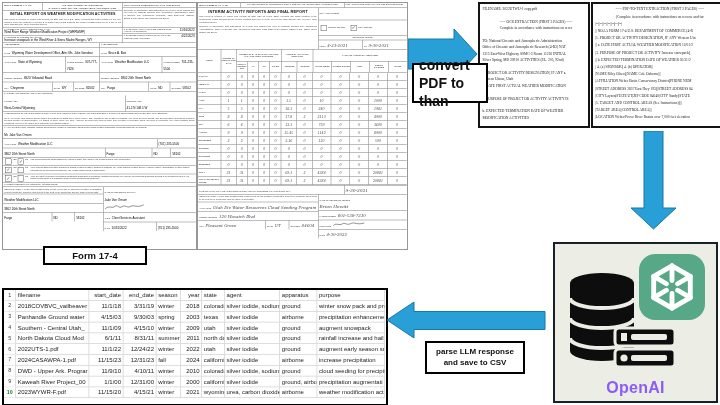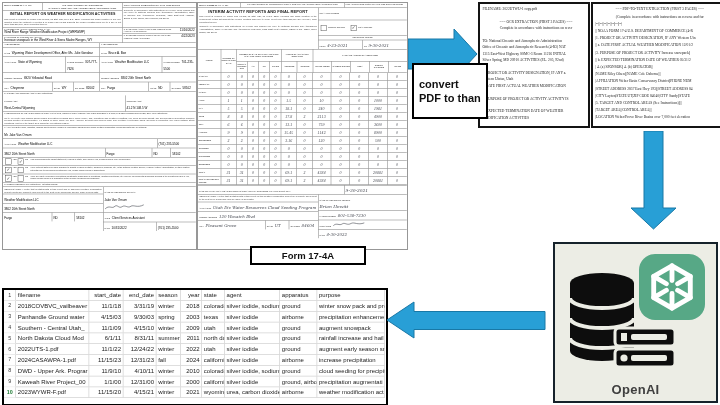--- a/index.html
+++ b/index.html
@@ -54,21 +54,21 @@
   .mN{font-size:8px}
   .c38{width:38px}.c28{width:28px}.c39{width:39px}.c47{width:47px}
   .mt-head .hc{flex:none;border-right:1px solid #5a5a5a;box-sizing:border-box;font-size:5px;line-height:1.1;
     text-align:center;color:#222;display:flex;align-items:center;justify-content:center;padding:1px}
   
   .tile{position:absolute;left:553px;top:242px;width:165px;height:161px;background:var(--tile_bg,#ececE5);
     border:2px solid #16222b;box-sizing:border-box;z-index:3}
   .gsq{position:absolute;left:84px;top:10px;width:66px;height:66px;border-radius:16px;
     background:var(--openai_green,#57a886);display:flex;align-items:center;justify-content:center}
   .openai-word{position:absolute;left:0;right:0;bottom:4px;text-align:center;font-weight:bold;
-    font-size:13px;letter-spacing:.3px;color:#404040}
+    font-size:16px;letter-spacing:.3px;color:#8b5cf6}
   .sig{stroke:#2b2f38;fill:none;stroke-width:1.3;stroke-linecap:round}
 </style>
 </head>
 <body>
 
 <div class="canvas">
 
   <div class="doc" style="left:2px;top:2px;width:193px;height:246px">
     <div class="scaled f" style="width:482px;transform:scale(0.4)">
       <div class="fx bb">
@@ -522,28 +522,28 @@
             <svg width="80" height="12" viewBox="0 0 80 12">
                 <path class="sig" d="M2,9 C10,1 16,11 24,5 C30,1 36,10 46,4 C54,0 62,9 78,3"></path>
               </svg>
           </div>
           <div class="pad bt"><span class="micro">DATE</span> <span class="hw" style="font-size:10px">4-30-2022</span></div>
         </div>
       </div>
     </div>
   </div>
 
-  <div class="tag" style="left:250px;top:246px;width:112px;height:15px">
-      <span>Form 17-4A</span>
+  <div class="tag" style="left:43px;top:246px;width:100px;height:15px">
+      <span>Form 17-4</span>
     </div>
 
   <svg class="arrow-svg" style="left:408px;top:28px" width="70" height="52">
     <polygon class="arrow" points="0,11 46,11 46,1 69,26 46,51 46,41 0,41"></polygon>
   </svg>
-  <div class="flow-label" style="left:412px;top:63px;width:62px;height:28px;font-size:11px;line-height:1.3;padding:12px 5px">
+  <div class="flow-label" style="left:412px;top:63px;width:62px;height:28px;font-size:14px;line-height:1.3;padding:4px 5px">
     <span>convert</span>
     <span>PDF to than</span>
   </div>
 
   <div class="panel" style="left:478px;top:2px;width:108px;height:122px">
     <div class="panel-inner" style="width:268px;transform:scale(0.4)">
       <div class="pline">FILENAME: 2022UTWU-1 copy.pdf</div>
       <div class="pline"></div>
       <div>
           <div class="pline centered">=== OCR EXTRACTION (FIRST 3 PAGES) ===</div>
@@ -624,20 +624,24 @@
           <path d="M22.5,-13 L0,-26 L0,-8" transform="rotate(300)"></path>
         </g>
       </svg>
     </div>
     <div class="openai-word">OpenAI</div>
   </div>
 
   <svg class="arrow-svg" style="left:386px;top:300px" width="160" height="40">
     <polygon class="arrow" points="1,20 28,2 28,11.5 159,11.5 159,29.5 28,29.5 28,38"></polygon>
   </svg>
+  <div class="flow-label" style="left:425px;top:341px;width:96px;height:29px;font-size:8px;line-height:1.35;text-align:center">
+    <span>parse LLM response</span>
+    <span>and save to CSV</span>
+  </div>
 
   <div class="csv-wrap">
     <div class="csv-inner">
 
         <div class="csv-row">
           <span class="c g">1</span>
           <span class="c w1">filename</span>
           <span class="c w2">start_date</span>
           <span class="c w3">end_date</span>
           <span class="c w4">season</span>

